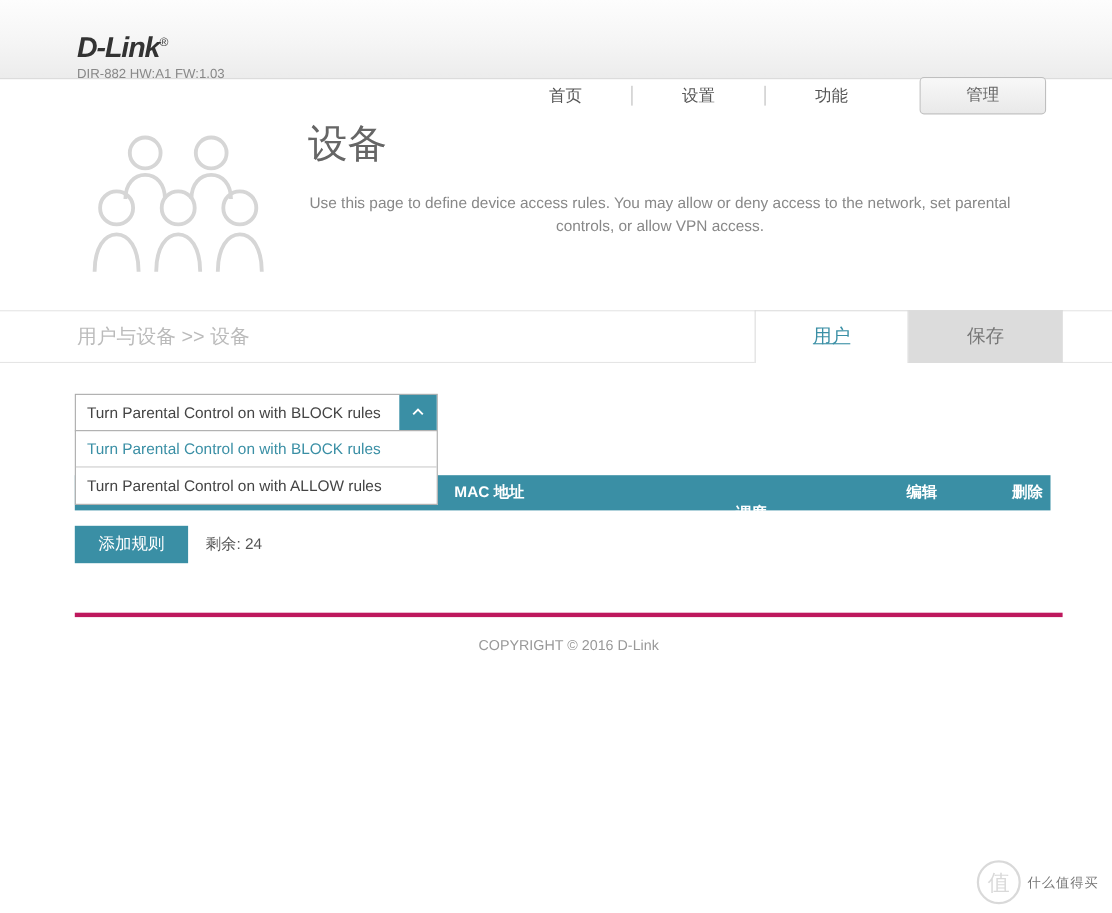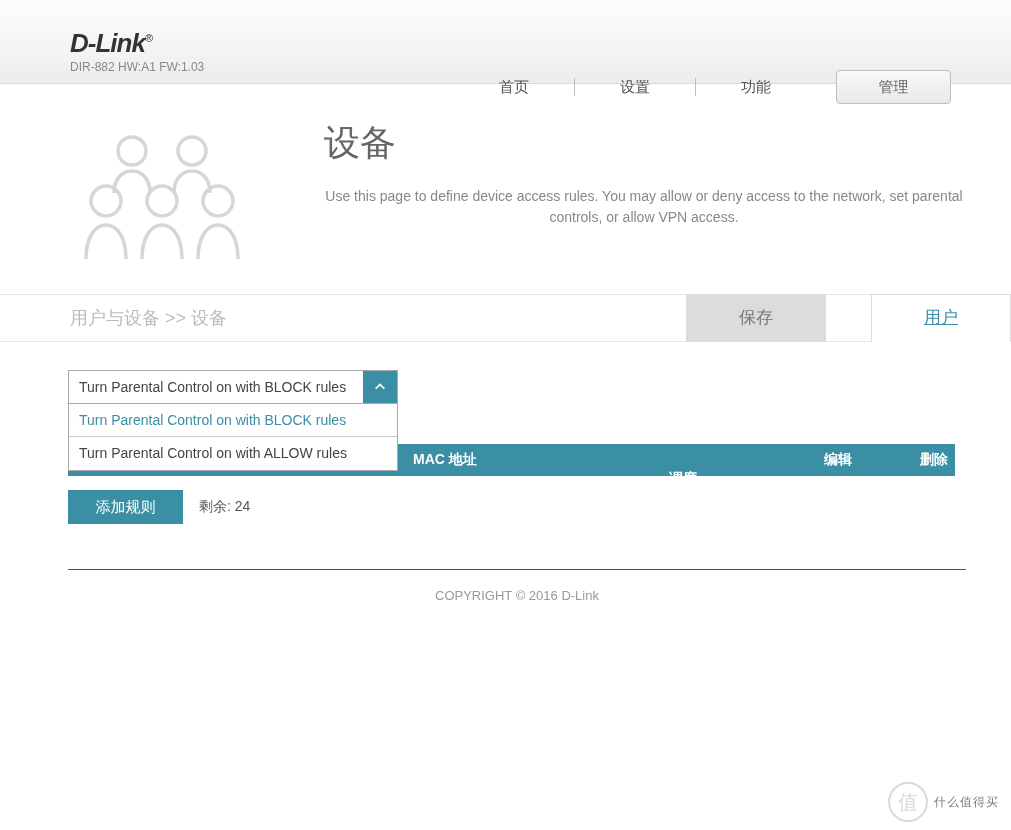--- a/index.html
+++ b/index.html
@@ -1,30 +1,30 @@
 <!DOCTYPE html>
 <html><head>
   <meta charset="utf-8">
   <style>
     * { margin:0; padding:0; box-sizing:border-box; }
     body { font-family:Arial,"Microsoft YaHei",sans-serif; background:#fff; width:1011px; height:830px; overflow:hidden; position:relative; }
     
     
-    .topbar { height:84px; background:linear-gradient(to bottom,#fdfdfd 0%,#f5f5f5 55%,#ececec 100%); border-bottom:1px solid #d9d9d9; position:relative; }
+    .topbar { height:72px; background:linear-gradient(to bottom,#fdfdfd 0%,#f5f5f5 55%,#ececec 100%); border-bottom:1px solid #d9d9d9; position:relative; }
     .brand { position:absolute; left:70px; top:30px; }
     .brand-logo { font:italic 900 26px/1 Arial,sans-serif; letter-spacing:-1px; color:#333; }
     .brand-logo::after { content:"®"; font-size:11px; vertical-align:super; font-style:normal; font-weight:400; }
     .brand-sub { font-size:12px; color:#888; margin-top:4px; }
     .nav { position:absolute; right:60px; top:52px; display:flex; align-items:center;margin-top:18px; }
     .nav-item { width:120px; text-align:center; font-size:15px; color:#555; cursor:pointer; }
     .nav-sep { width:1px; height:18px; background:#bbb; }
     .nav-btn { width:115px; height:34px; line-height:32px; text-align:center; font-size:15px; color:#666; border:1px solid #bfbfbf; border-radius:4px; background:linear-gradient(to bottom,#f8f8f8,#e9e9e9); margin-left:20px; cursor:pointer; }
     
     
-    .hero { background:#fff; padding:25px 40px 25px 70px; display:flex;gap:44px; }
+    .hero { background:#fff; padding:25px 40px 25px 70px; display:flex; }
     .hero-icon { width:190px; height:160px; flex:0 0 190px; }
     .hero-text { padding-left:20px; padding-top:10px; }
     .hero-title { font-size:36px; font-weight:400; color:#666; margin-bottom:18px; }
     .hero-desc { font-size:14px; color:#888; line-height:1.5; max-width:640px;text-align:center; }
     
     
     .crumb-row { height:48px; border-top:1px solid #e5e5e5; border-bottom:1px solid #e5e5e5; display:flex; align-items:center; padding:0 0 0 70px;justify-content:space-between; }
     .crumb { font-size:18px; color:#bbb; flex:1; }
     .tab-btn { width:140px; height:48px; line-height:46px; text-align:center; font-size:17px; border:1px solid #dcdcdc; border-bottom:none; }
     .tab-user { color:#3a8fa5; text-decoration:underline; cursor:pointer; background:#fff; }
@@ -44,24 +44,24 @@
     .dd-opt.sel { color:#3a8fa5; }
     .dd-opt:not(.sel) { color:#444; }
     
     .table-hdr { margin-top:40px; height:32px; background:#3a8fa5; color:#fff; display:flex; align-items:center; font-size:14px; font-weight:bold; }
     .table-hdr span:first-child { margin-left:345px; flex:0 0 190px; }
     .col-sched { flex:0 0 160px; text-align:center;margin-top:38px; }
     .col-edit { flex:0 0 150px; text-align:center; }
     .col-del { flex:1; text-align:center; }
     
     .actions { margin-top:14px; display:flex; align-items:center; }
-    .btn-add { width:115px; height:34px; line-height:34px; text-align:center; background:#3a8fa5; color:#fff; font-size:15px; cursor:pointer; }
+    .btn-add { width:103px; height:34px; line-height:34px; text-align:center; background:#3a8fa5; color:#fff; font-size:15px; cursor:pointer; }
     .remain { margin-left:16px; font-size:14px; color:#555; }
     
-    .footer { margin:45px 45px 16px 68px; border-top:1px solid #be185d; padding-top:18px; text-align:center; font-size:13px; color:#999; }
+    .footer { margin:45px 45px 16px 68px; border-top:4px solid #be185d; padding-top:18px; text-align:center; font-size:13px; color:#999; }
     
     .watermark { position:absolute; right:12px; bottom:8px; display:flex; align-items:center; opacity:.55; }
     .wm-circ { width:40px; height:40px; border:2px solid #bbb; border-radius:50%; display:flex; align-items:center; justify-content:center; font-size:20px; color:#bbb; margin-right:6px; }
     .wm-txt { font-size:12px; color:#000000; letter-spacing:1px; }
   </style>
 </head>
 <body>
 
 <div class="topbar">
   <div class="brand">
@@ -94,22 +94,22 @@
     </g>
   </svg>
   <div class="hero-text">
     <div class="hero-title">设备</div>
     <div class="hero-desc">Use this page to define device access rules. You may allow or deny access to the network, set parental controls, or allow VPN access.</div>
   </div>
 </div>
 
 <div class="crumb-row">
   <div class="crumb">用户与设备 &gt;&gt; 设备</div>
+  <div class="tab-btn tab-user">用户</div>
   <div class="tab-btn tab-save">保存</div>
-  <div class="tab-btn tab-user">用户</div>
 </div>
 
 <div class="content">
 
   <div class="dropdown">
     <div class="dd-sel">
       <div class="dd-sel-txt">Turn Parental Control on with BLOCK rules</div>
       <div class="dd-arrow">
         <svg viewBox="0 0 16 16">
             <path d="M3 10 L8 5 L13 10" fill="none" stroke="#fff" stroke-width="2"></path>

